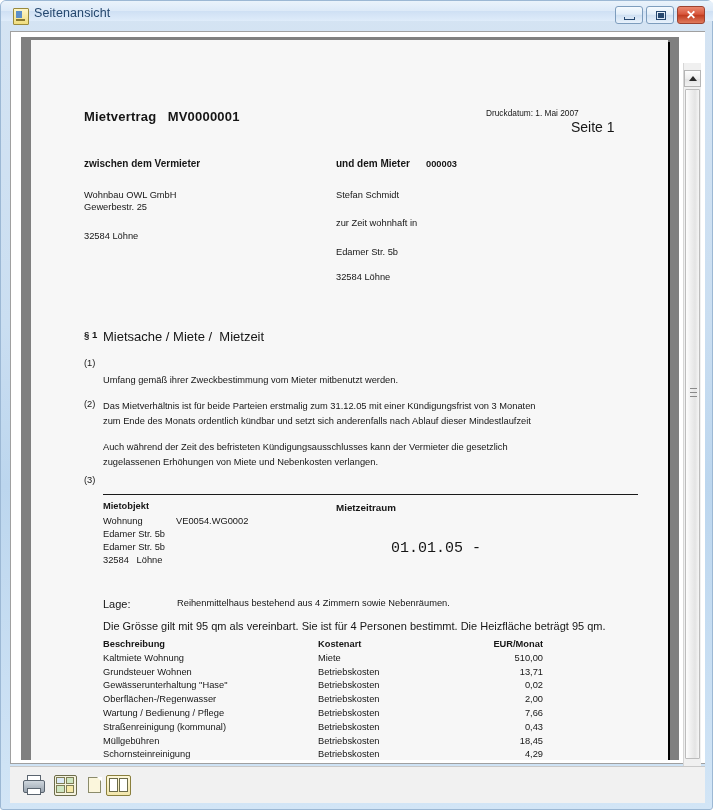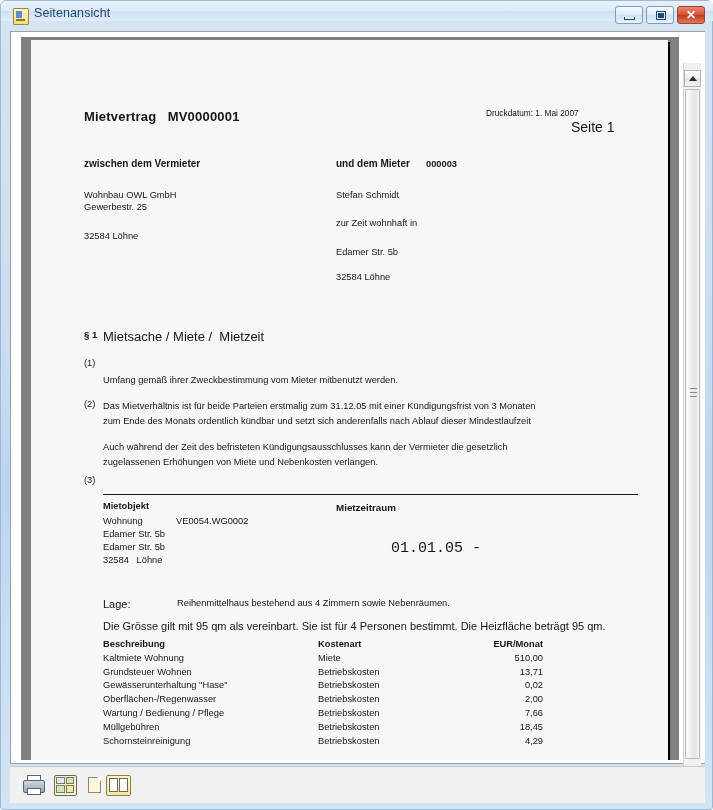--- a/index.html
+++ b/index.html
@@ -432,20 +432,25 @@
                 </tr>
                 <tr>
                   <td class="c1">Oberflächen-/Regenwasser</td>
                   <td class="c2">Betriebskosten</td>
                   <td class="c3">2,00</td>
                 </tr>
                 <tr>
                   <td class="c1">Wartung / Bedienung / Pflege</td>
                   <td class="c2">Betriebskosten</td>
                   <td class="c3">7,66</td>
+                </tr>
+                <tr>
+                  <td class="c1">Straßenreinigung (kommunal)</td>
+                  <td class="c2">Betriebskosten</td>
+                  <td class="c3">0,43</td>
                 </tr>
                 <tr>
                   <td class="c1">Müllgebühren</td>
                   <td class="c2">Betriebskosten</td>
                   <td class="c3">18,45</td>
                 </tr>
                 <tr>
                   <td class="c1">Schornsteinreinigung</td>
                   <td class="c2">Betriebskosten</td>
                   <td class="c3">4,29</td>

